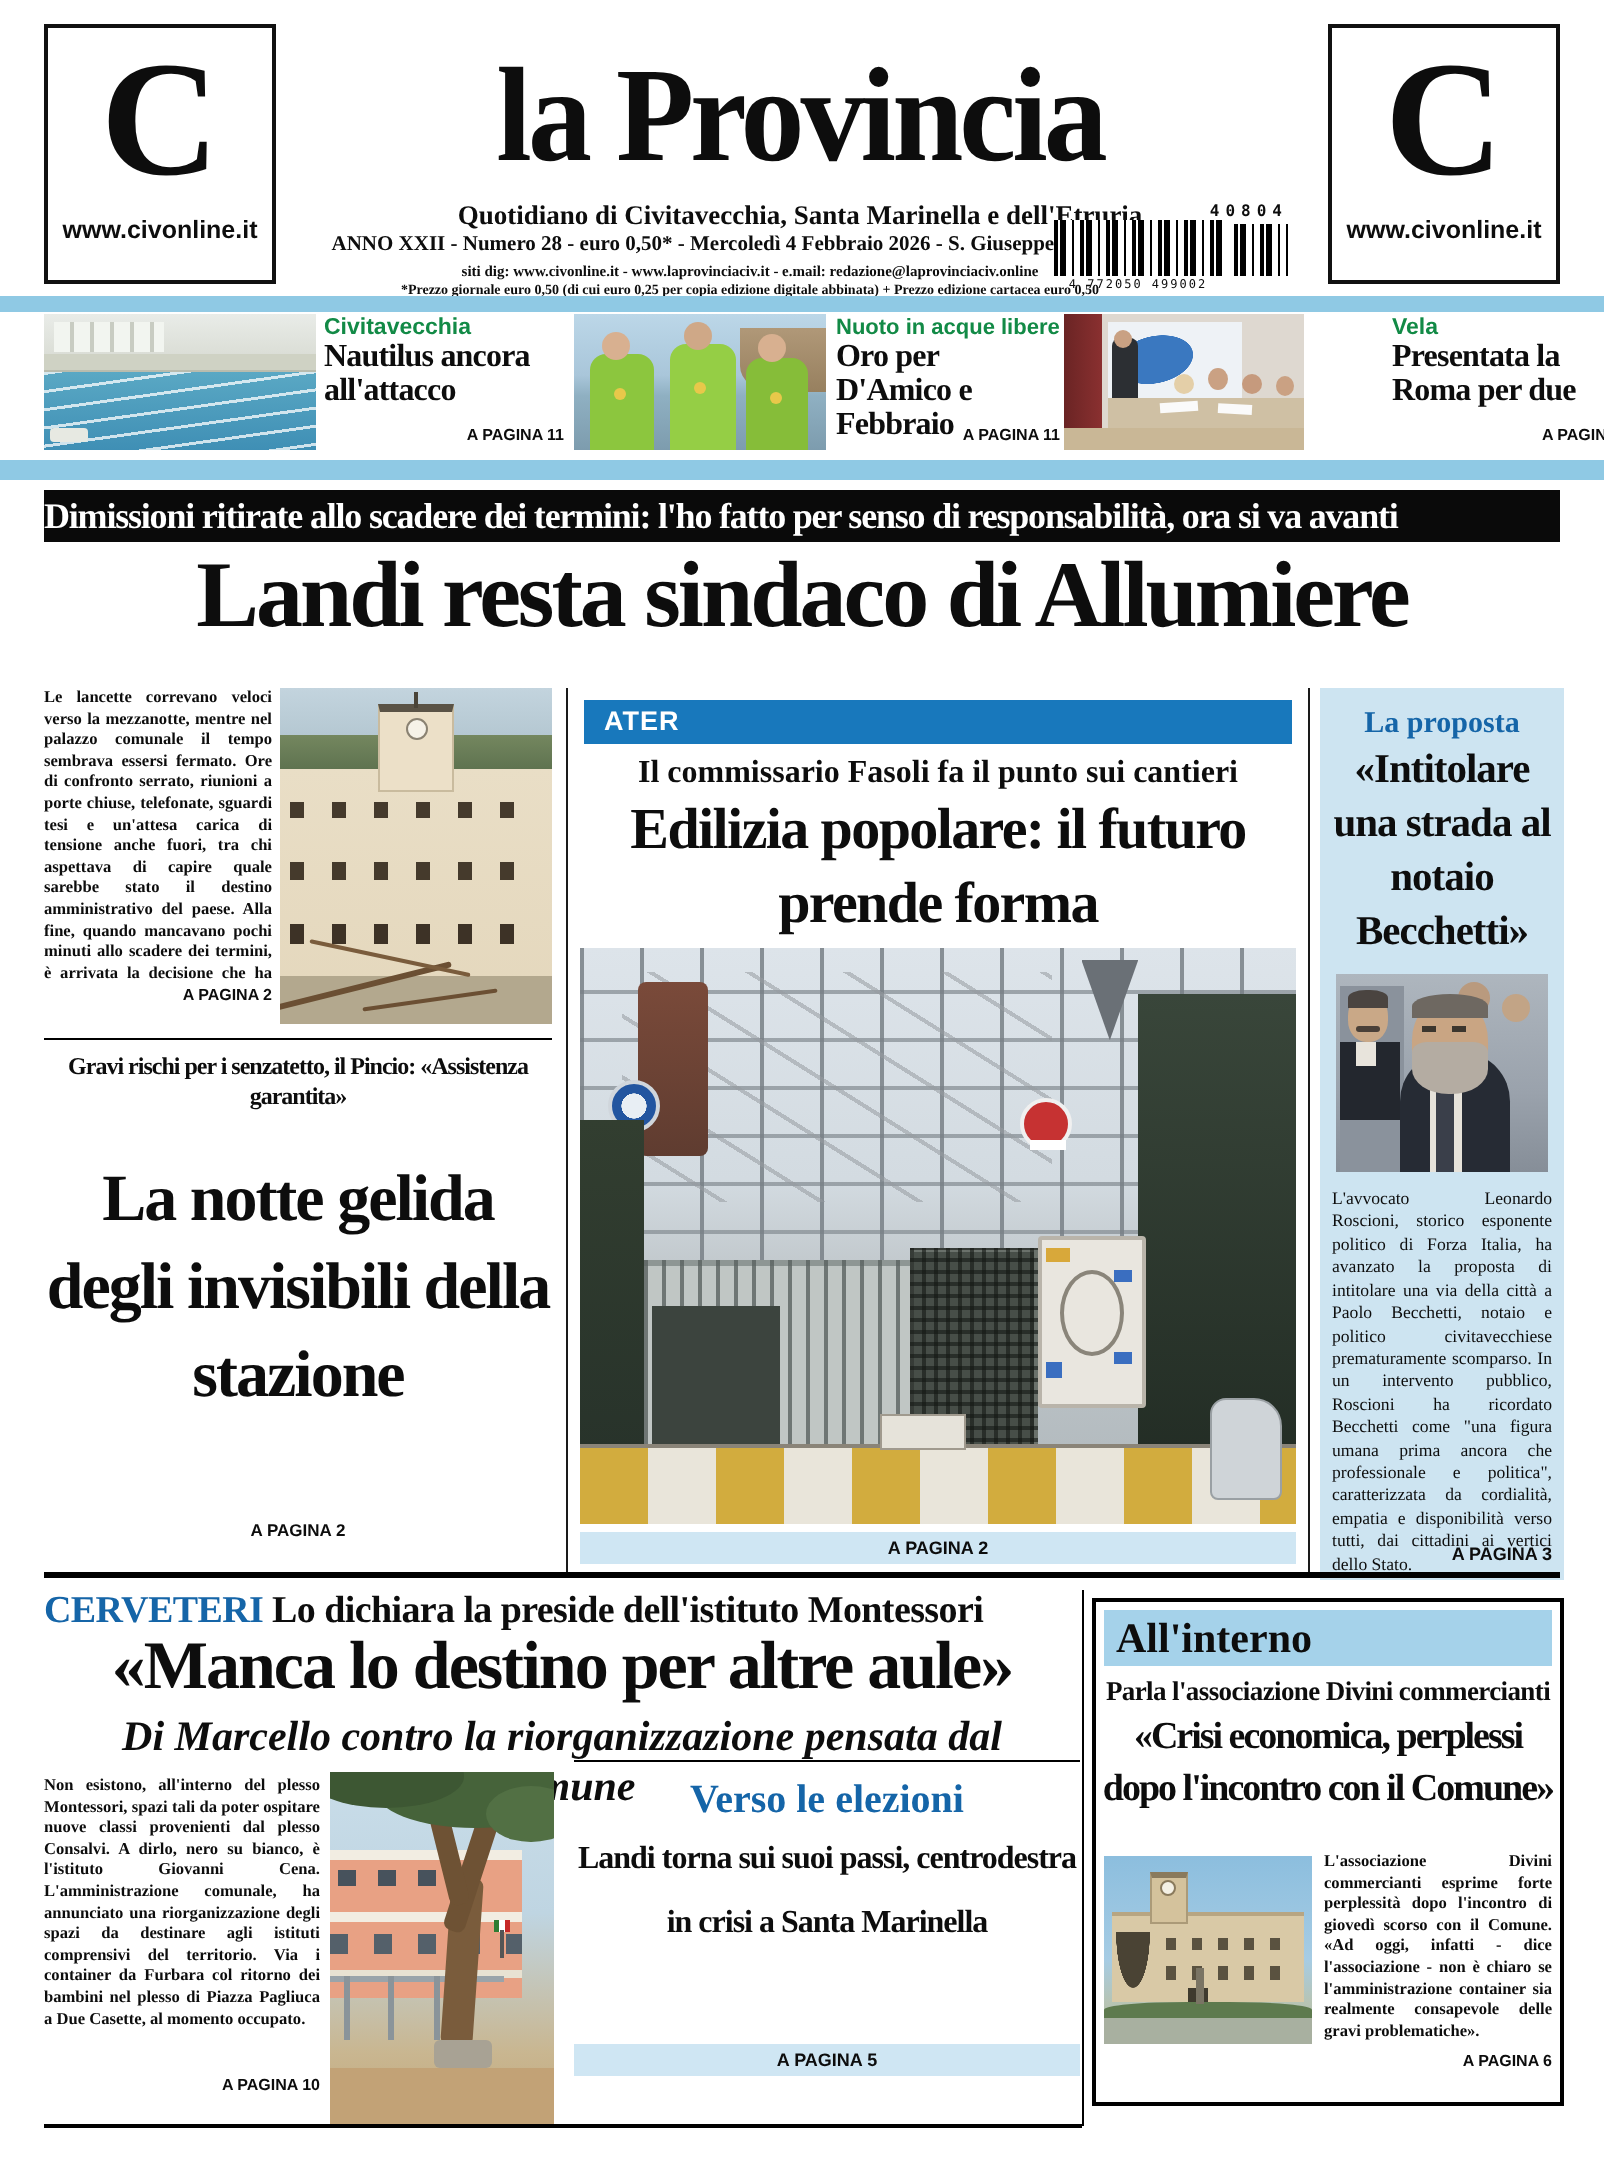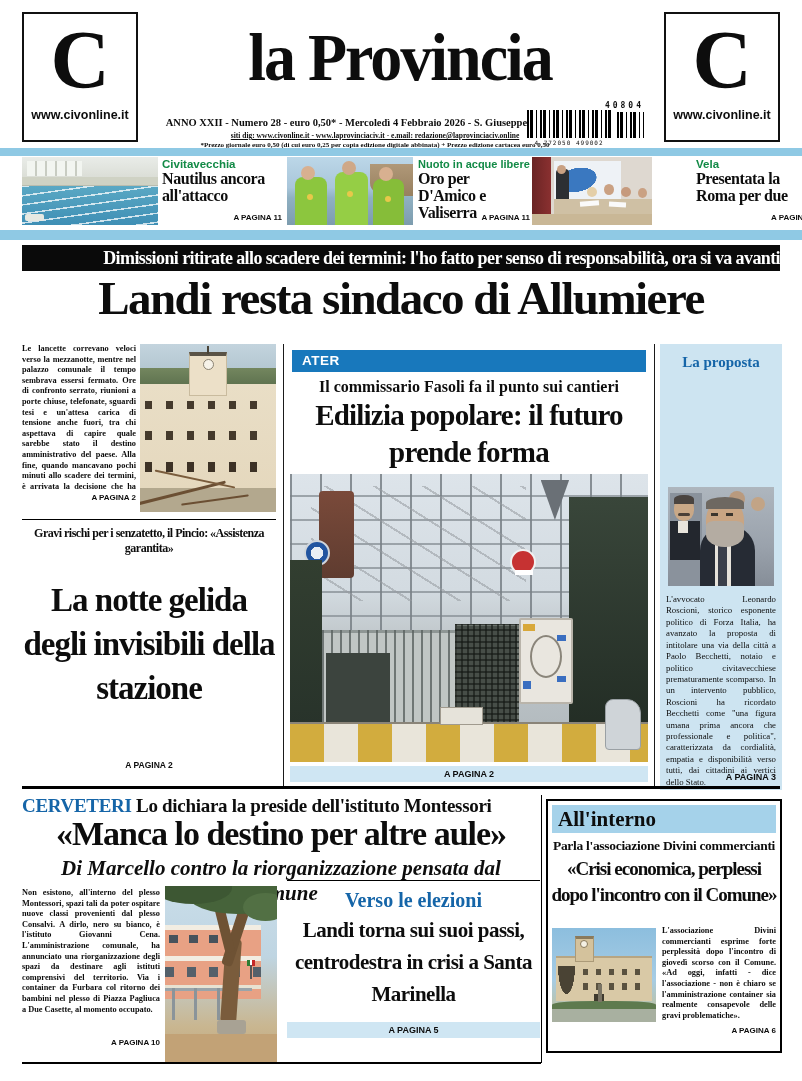--- a/index.html
+++ b/index.html
@@ -12,37 +12,37 @@
   .abs { position:absolute; }
   .serifB { font-family:"Liberation Serif","DejaVu Serif",serif; font-weight:700; }
 
   
   .logo-box { width:116px; height:130px; border:2px solid #111; background:#fff; text-align:center; }
   .logo-letter { font-family:"Liberation Serif",serif; font-weight:700; font-size:82px; line-height:92px; display:block; }
   .logo-url { font-family:"Liberation Sans",sans-serif; font-weight:700; font-size:12.5px; display:block; margin-top:2px; }
   .mast-title { left:150px; top:18px; width:500px; text-align:center; font-weight:700; font-size:64px; line-height:80px; letter-spacing:-2px; transform:scaleY(1.05); }
   .mast-sub { left:170px; top:100px; width:460px; text-align:center; font-weight:700; font-size:13.5px; }
   .mast-ed { left:140px; top:117px; width:470px; text-align:center; font-weight:700; font-size:10.5px; }
-  .mast-contacts { left:140px; top:131px; width:470px; text-align:center; font-weight:700; font-size:7.5px;text-decoration:underline; }
+  .mast-contacts { left:140px; top:131px; width:470px; text-align:center; font-weight:700; font-size:7.5px; }
   .mast-price { left:130px; top:141px; width:490px; text-align:center; font-weight:700; font-size:7px; }
   .bars { background:repeating-linear-gradient(90deg,#000 0 2px,#fff 2px 3px,#000 3px 6px,#fff 6px 9px,#000 9px 10px,#fff 10px 13px); }
   .bc-num { font-family:"DejaVu Sans Mono",monospace; font-weight:700; font-size:8px; letter-spacing:3px; text-align:right; }
   .bc-dig { font-family:"DejaVu Sans Mono",monospace; font-size:6px; letter-spacing:1px; text-align:center; }
 
   .bluestrip { left:0; width:802px; background:#8fc9e4; }
 
   
   .photo { overflow:hidden; background:#ccc; }
   .t-label { font-family:"Liberation Sans",sans-serif; font-weight:700; font-size:11.5px; color:#128a46; }
   .t-title { font-weight:700; font-size:16px; line-height:1.06; letter-spacing:-0.4px; margin-top:1px; }
   .t-page  { position:absolute; right:0; bottom:2px; font-family:"Liberation Sans",sans-serif; font-weight:700; font-size:8px; }
 
   
   .kicker-bar { left:22px; top:245px; width:758px; height:26px; background:#0a0a0a; color:#fff;
-    text-align:right; font-weight:700; font-size:18px; line-height:26px; letter-spacing:-0.6px; }
+    text-align:left; font-weight:700; font-size:18px; line-height:26px; letter-spacing:-0.6px; }
   .lead-headline { left:22px; top:270px; width:758px; text-align:center; font-weight:700; font-size:47px; line-height:57px; letter-spacing:-1.5px; }
   .bodytxt { text-align:justify; font-size:8.3px; line-height:1.28; }
   .pg { font-family:"Liberation Sans",sans-serif; font-weight:700; font-size:8px; }
 
   .rule { background:#000; }
 
   .station-kicker { left:22px; top:526px; width:254px; text-align:center; font-weight:700; font-size:12px; line-height:1.22; letter-spacing:-0.5px; }
   .station-head { left:22px; top:578px; width:254px; text-align:center; font-weight:700; font-size:33px; line-height:44px; letter-spacing:-1px; }
 
   
@@ -59,21 +59,21 @@
   .prop-head { left:663px; top:372px; width:116px; text-align:center; font-weight:700; font-size:20.5px; line-height:27px; letter-spacing:-0.5px; }
   .prop-body { left:666px; top:594px; width:110px; font-size:8.8px; line-height:1.3; text-align:justify; }
 
   
   .cerv-line { left:22px; top:795px; width:520px; font-weight:700; font-size:19px; letter-spacing:-0.3px; }
   .cerv-label { color:#1565a8; }
   .cerv-head { left:22px; top:815px; width:518px; text-align:center; font-weight:700; font-size:34px; letter-spacing:-1px; }
   .cerv-sub { left:22px; top:856px; width:518px; text-align:center; font-weight:700; font-style:italic; font-size:21px; }
 
   .elez-label { left:287px; top:889px; width:253px; text-align:center; font-weight:700; font-size:20px; color:#1565a8; }
-  .elez-head { left:287px; top:914px; width:253px; text-align:center; font-weight:700; font-size:21px; line-height:32px; letter-spacing:-0.5px; }
+  .elez-head { left:287px; top:914px; width:253px; text-align:center; font-weight:700; font-size:16px; line-height:32px; letter-spacing:-0.5px; }
 
   .int-box { left:546px; top:799px; width:236px; height:254px; border:2.5px solid #000; background:#fff; }
   .int-bar { left:552px; top:805px; width:224px; height:28px; background:#a5d2ea; font-weight:700; font-size:21px; line-height:28px; padding-left:6px; }
   .int-kicker { left:549px; top:838px; width:230px; text-align:center; font-weight:700; font-size:13.5px; letter-spacing:-0.3px; }
   .int-head { left:548px; top:856px; width:232px; text-align:center; font-weight:700; font-size:19px; line-height:26px; letter-spacing:-1px; }
 </style>
 </head>
 <body>
 
 <div class="page">
@@ -81,20 +81,21 @@
   <div class="abs logo-box" style="left:22px; top:12px;">
     <span class="logo-letter">C</span>
     <span class="logo-url">www.civonline.it</span>
   </div>
   <div class="abs logo-box" style="left:664px; top:12px;">
     <span class="logo-letter">C</span>
     <span class="logo-url">www.civonline.it</span>
   </div>
 
   <div class="abs mast-title">la Provincia</div>
+  <div class="abs mast-sub">Quotidiano di Civitavecchia, Santa Marinella e dell'Etruria</div>
   <div class="abs mast-ed">ANNO XXII - Numero 28 - euro 0,50* - Mercoledì 4 Febbraio 2026 - S. Giuseppe da Leonessa</div>
   <div class="abs mast-contacts">siti dig: www.civonline.it - www.laprovinciaciv.it - e.mail: redazione@laprovinciaciv.online</div>
   <div class="abs mast-price">*Prezzo giornale euro 0,50 (di cui euro 0,25 per copia edizione digitale abbinata) + Prezzo edizione cartacea euro 0,50</div>
 
   <div class="abs bc-num" style="left:596px; top:101px; width:48px;">40804</div>
   <div class="abs bars" style="left:527px; top:110px; width:84px; height:28px;"></div>
   <div class="abs bars" style="left:617px; top:112px; width:27px; height:26px;"></div>
   <div class="abs bc-dig" style="left:523px; top:139px; width:92px;">4 772050 499002</div>
 
   <div class="abs bluestrip" style="top:148px; height:8px;"></div>
@@ -123,21 +124,21 @@
     <div class="abs" style="left:11%;top:13%;width:14px;height:14px;background:#d8b090;border-radius:50%;"></div>
     <div class="abs" style="left:44%;top:6%;width:14px;height:14px;background:#cfa887;border-radius:50%;"></div>
     <div class="abs" style="left:73%;top:15%;width:14px;height:14px;background:#d8b090;border-radius:50%;"></div>
     <div class="abs" style="left:16%;top:55%;width:6px;height:6px;background:#e8c84a;border-radius:50%;"></div>
     <div class="abs" style="left:48%;top:50%;width:6px;height:6px;background:#e8c84a;border-radius:50%;"></div>
     <div class="abs" style="left:78%;top:57%;width:6px;height:6px;background:#e8c84a;border-radius:50%;"></div>
   </div>
 
   <div class="abs" style="left:418px; top:158px; width:112px; height:66px;">
     <div class="t-label" style="font-size:11px;">Nuoto in acque libere</div>
-    <div class="t-title">Oro per D'Amico e Valiserra</div>
+    <div class="t-title">Oro per D'Amico e Febbraio</div>
     <div class="t-page">A PAGINA 11</div>
   </div>
 
   <div class="abs photo" style="left:532px; top:157px; width:120px; height:68px;">
     <div class="abs" style="left:0;top:0;width:100%;height:100%;background:#ded8d0;"></div>
     <div class="abs" style="left:0;top:0;width:16%;height:100%;background:linear-gradient(90deg,#6a2424,#8a3030);"></div>
     <div class="abs" style="left:18%;top:6%;width:56%;height:62%;background:#eef2f6;"></div>
     <div class="abs" style="left:24%;top:10%;width:34%;height:44%;background:radial-gradient(ellipse at 40% 50%,#3a78c0 0 55%,transparent 56%);transform:rotate(-12deg);"></div>
     <div class="abs" style="left:20%;top:18%;width:13px;height:34px;background:#2c2f33;border-radius:4px 4px 0 0;"></div>
     <div class="abs" style="left:21%;top:12%;width:9px;height:9px;background:#c9a183;border-radius:50%;"></div>
@@ -214,20 +215,21 @@
     <div class="abs" style="left:65%;top:72%;width:8px;height:8px;background:#3a6ec0;"></div>
     <div class="abs" style="left:74.5%;top:70%;width:9px;height:6px;background:#3a6ec0;"></div>
     <div class="abs" style="left:0;top:86%;width:100%;height:14%;background:repeating-linear-gradient(90deg,#d2ac3e 0 34px,#e9e5da 34px 68px);border-top:2px solid #8a8478;"></div>
     <div class="abs" style="left:88%;top:78%;width:10%;height:18%;background:#cfd4d8;border-radius:8px 14px 4px 4px;border:1px solid #9aa0a4;"></div>
     <div class="abs" style="left:42%;top:81%;width:12%;height:6%;background:#e6e3da;border:1px solid #a09a8e;font-family:'Liberation Sans',sans-serif;font-size:5px;text-align:center;color:#555;"></div>
   </div>
   <div class="abs page-strip" style="left:290px; top:766px; width:358px; height:16px; line-height:16px;">A PAGINA 2</div>
 
   <div class="abs prop-box"></div>
   <div class="abs prop-label">La proposta</div>
+  <div class="abs prop-head">«Intitolare una strada al notaio Becchetti»</div>
 
   <div class="abs photo" style="left:668px; top:487px; width:106px; height:99px;">
     <div class="abs" style="left:0;top:0;width:100%;height:100%;background:linear-gradient(180deg,#aeb6be 0%,#9aa2ac 60%,#868e98 100%);"></div>
     <div class="abs" style="left:58%;top:4%;width:16px;height:16px;background:#b99a7e;border-radius:50%;"></div>
     <div class="abs" style="left:78%;top:10%;width:14px;height:14px;background:#c2a486;border-radius:50%;"></div>
     <div class="abs" style="left:2%;top:6%;width:30%;height:94%;background:#8a929c;"></div>
     <div class="abs" style="left:6%;top:10%;width:20px;height:24px;background:#c9a887;border-radius:45%;"></div>
     <div class="abs" style="left:6%;top:8%;width:20px;height:9px;background:#4a4440;border-radius:45% 45% 0 0;"></div>
     <div class="abs" style="left:9%;top:26%;width:12px;height:3px;background:#4a4038;border-radius:2px;"></div>
     <div class="abs" style="left:2%;top:34%;width:28%;height:40%;background:#23272e;"></div>

